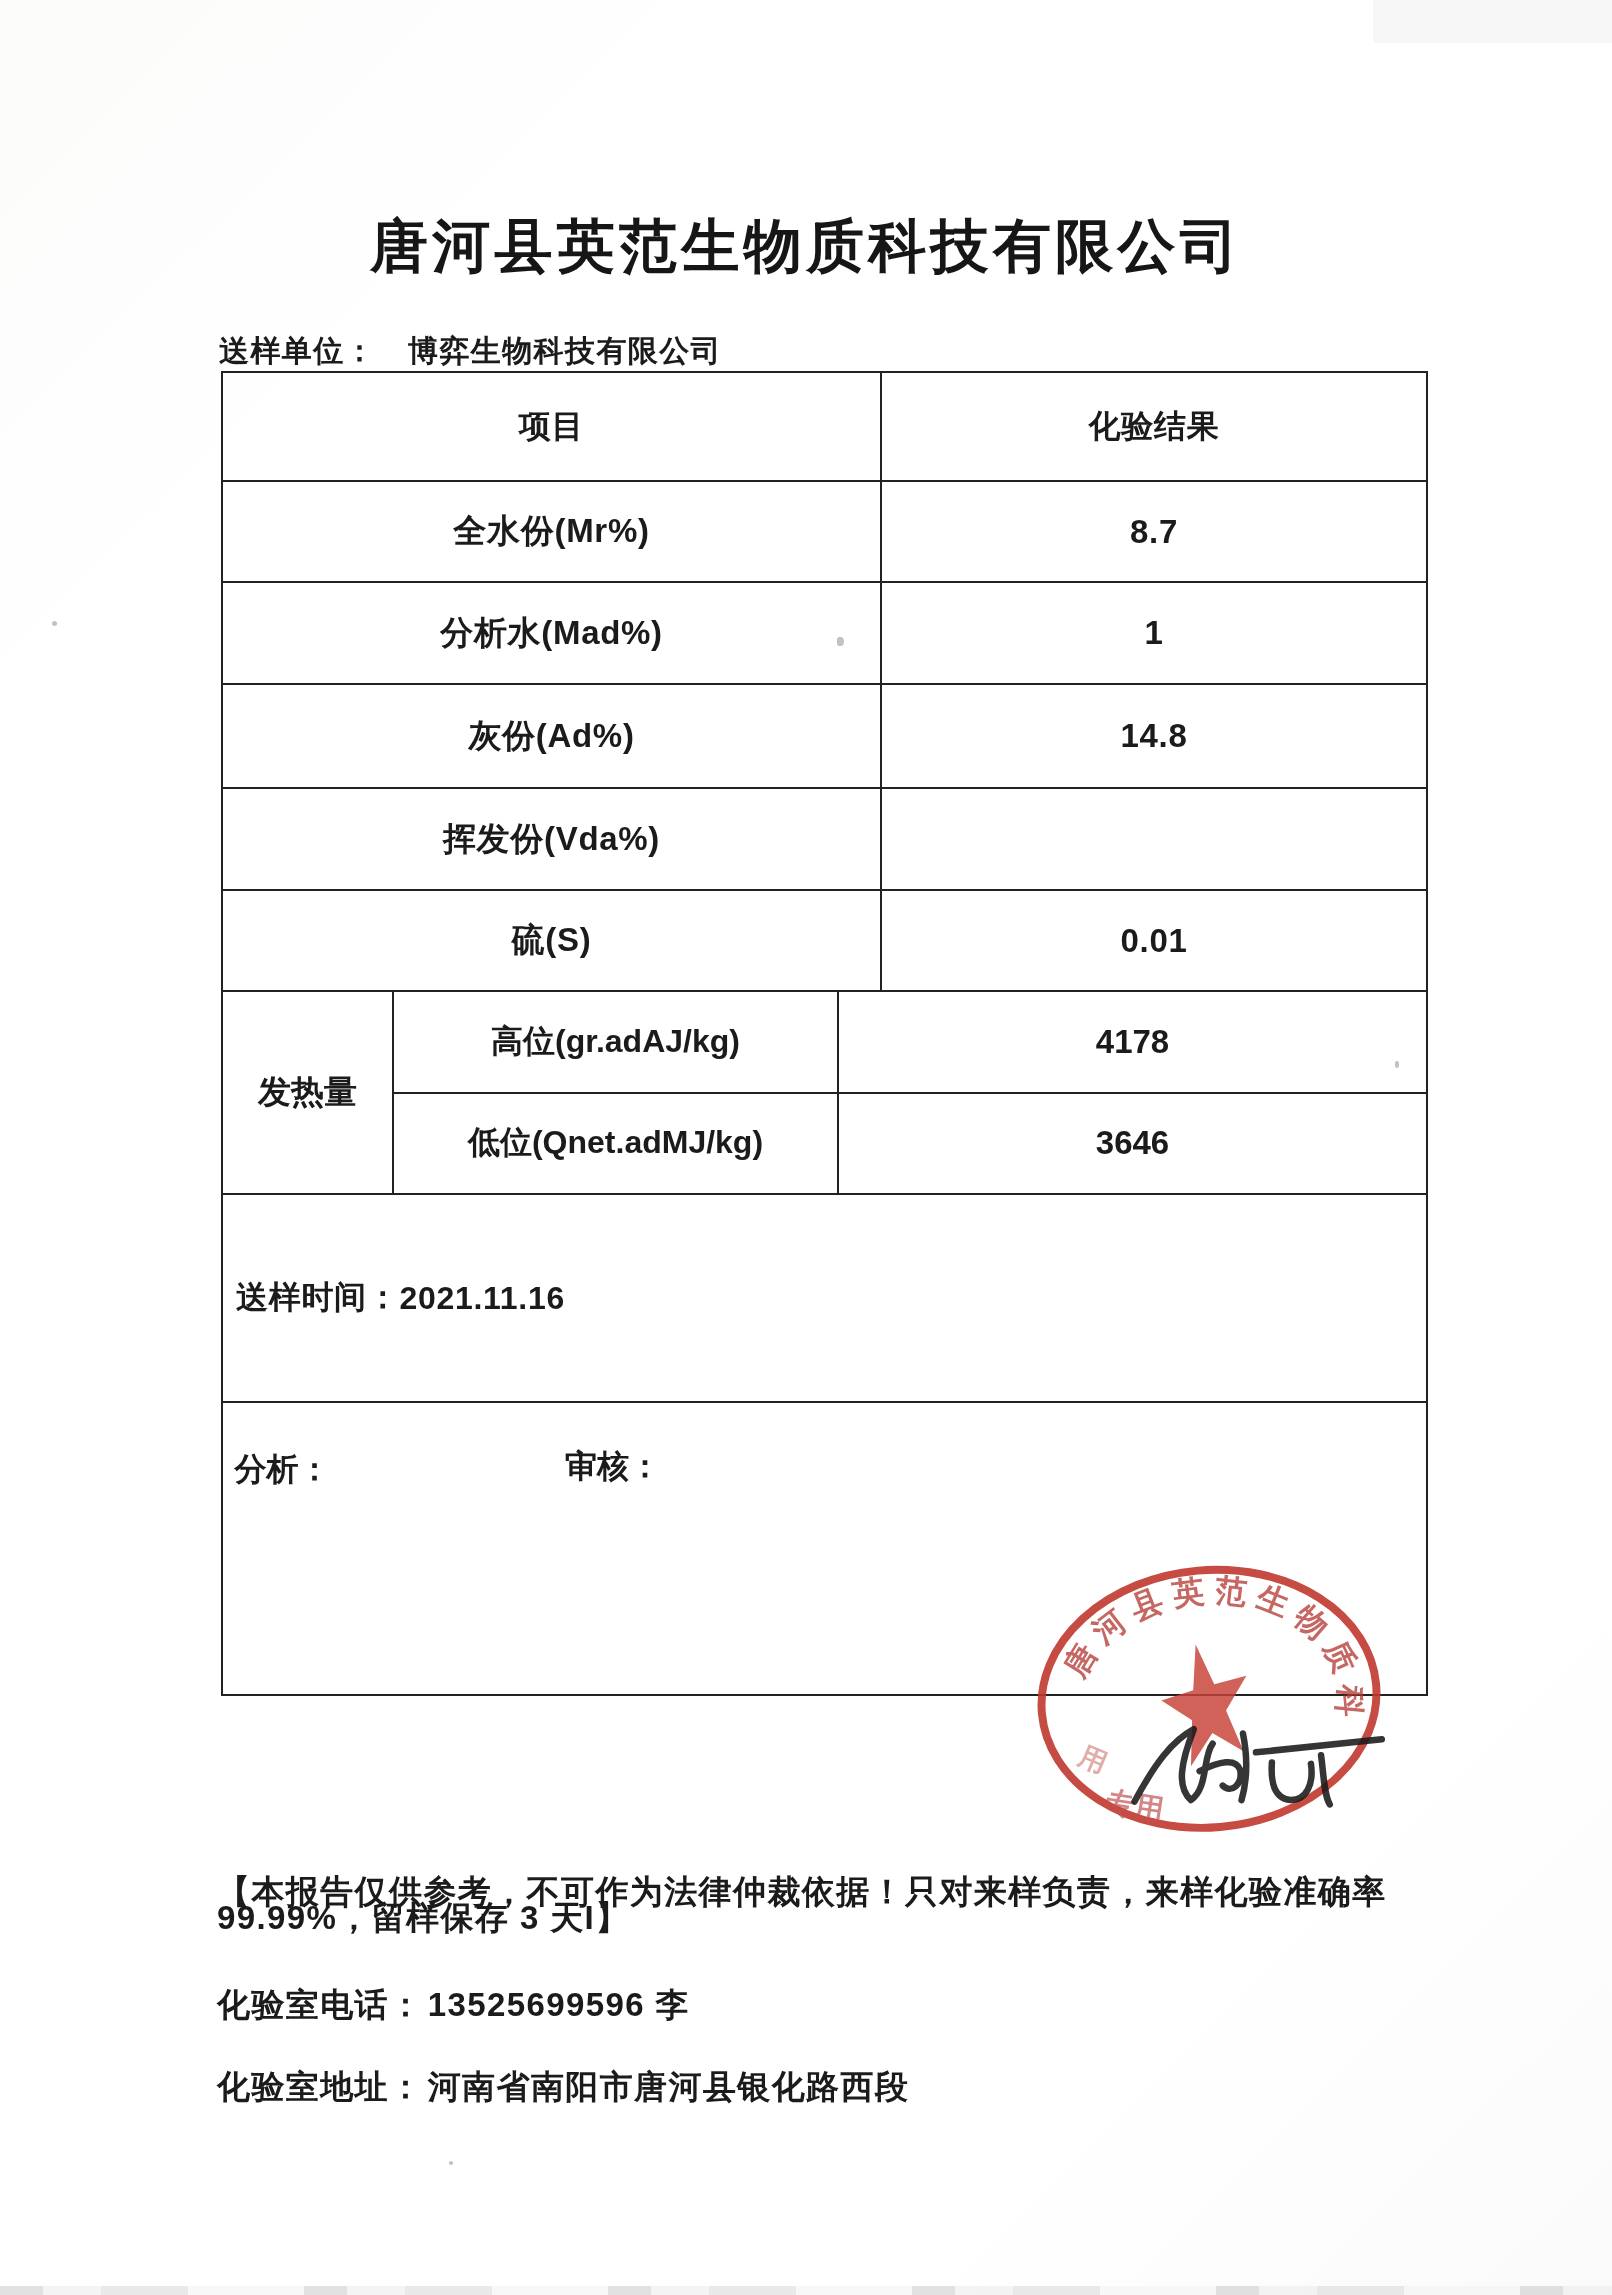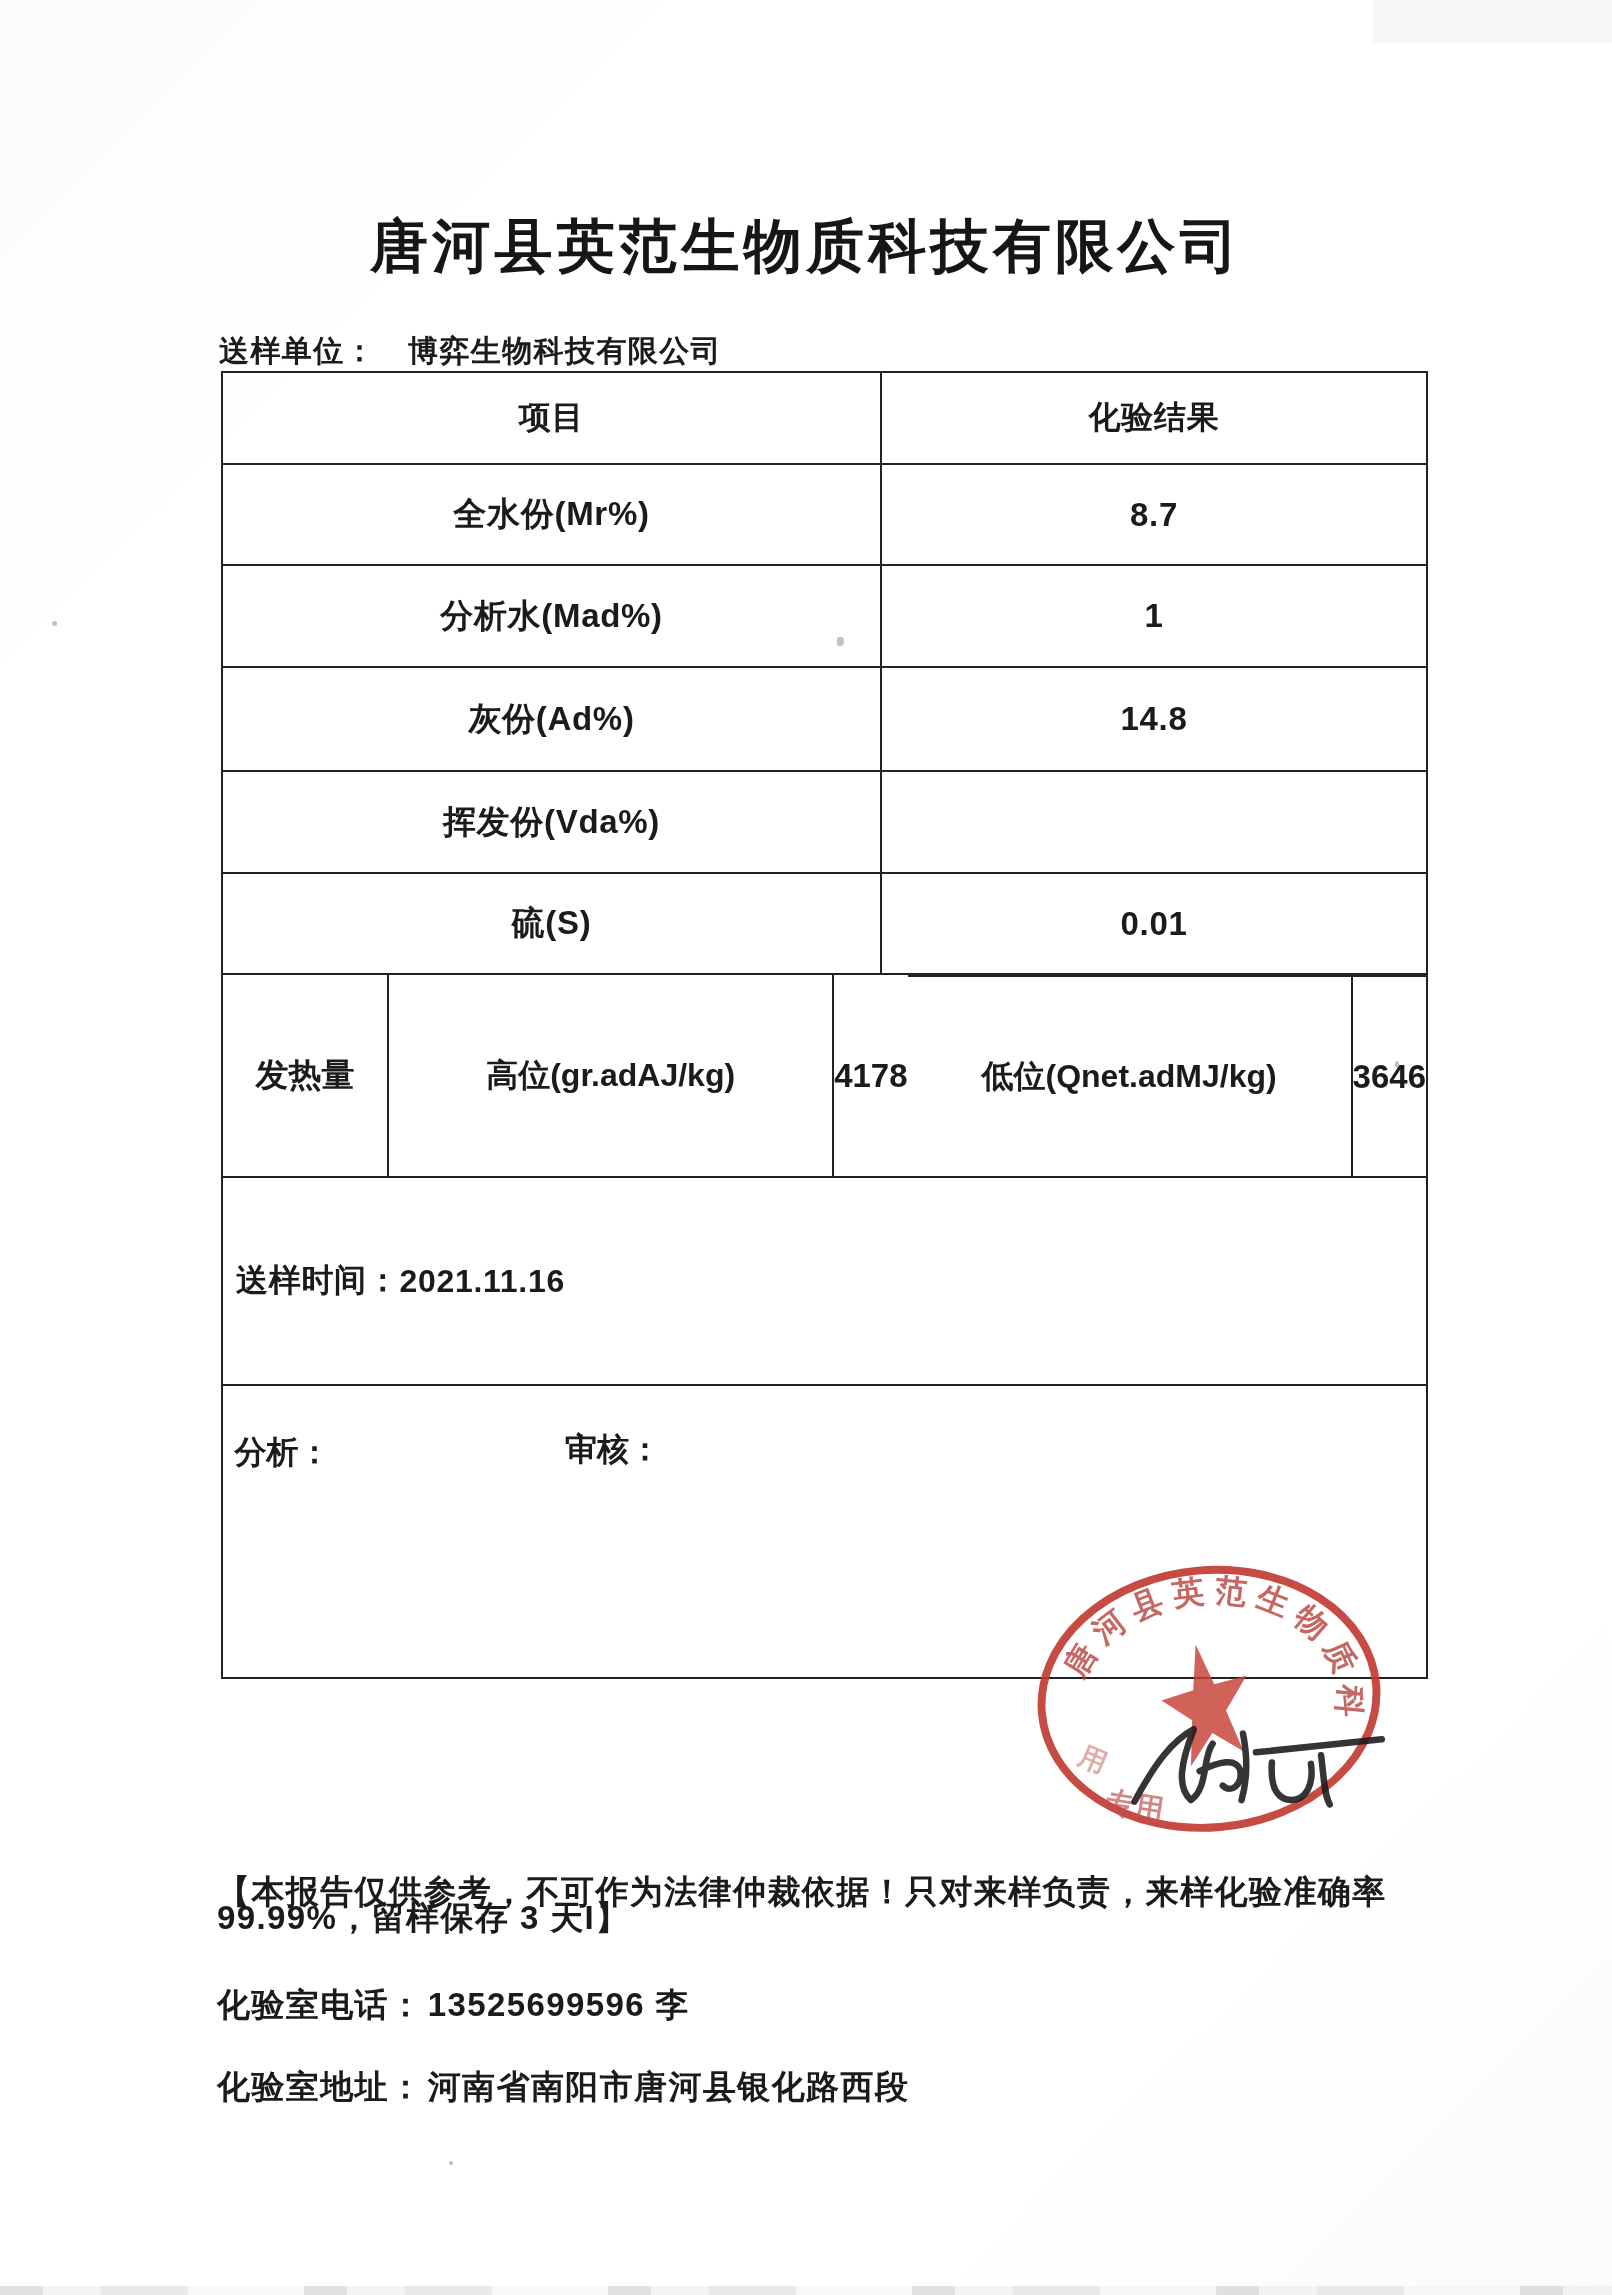--- a/index.html
+++ b/index.html
@@ -31,28 +31,28 @@
   .tbl {
     position:absolute; left:221px; top:371px; width:1207px;
     border:2.2px solid #222; background:transparent;
   }
   .row { display:flex; border-top:2.2px solid #222; }
   .row.first { border-top:none; }
   .cell { display:flex; align-items:center; justify-content:center;
     font-size:33px; font-weight:bold; letter-spacing:0.7px; }
   .c1 { width:659px; border-right:2.2px solid #222; }
   .c2 { flex:1; }
-  .h137{height:90px;justify-content:center;} .h140{height:101px;} .h141{height:102px;} .h144{height:104px;} .h140b{height:101px;}
+  .h137{height:107px;justify-content:center;} .h140{height:101px;} .h141{height:102px;} .h144{height:104px;} .h140b{height:101px;}
   .header-row .cell { font-size:32px; }
 
   
   .cal-block { display:flex; border-top:2.2px solid #222; height:203px; }
   .cal-label { width:171px; border-right:2.2px solid #222; display:flex;
     align-items:center; justify-content:center; font-size:33px; font-weight:bold; }
-  .cal-right { flex:1; display:flex; flex-direction:row; }
+  .cal-right { flex:1; display:flex; flex-direction:column; }
   .cal-sub { display:flex; flex:1; }
   .cal-sub.low { border-top:2.2px solid #222; }
   .cal-sub .sub-l { width:445px; border-right:2.2px solid #222; display:flex;
     align-items:center; justify-content:center; font-size:32px; font-weight:bold; }
   .cal-sub .sub-v { flex:1; display:flex; align-items:center; justify-content:center;
     font-size:33px; font-weight:bold; }
 
   .sample-cell { border-top:2.2px solid #222; height:208px; display:flex; align-items:center;
     padding-left:13px; font-size:32px; font-weight:bold; letter-spacing:0.7px; }
   .sign-cell { position:relative; border-top:2.2px solid #222; height:293px;

